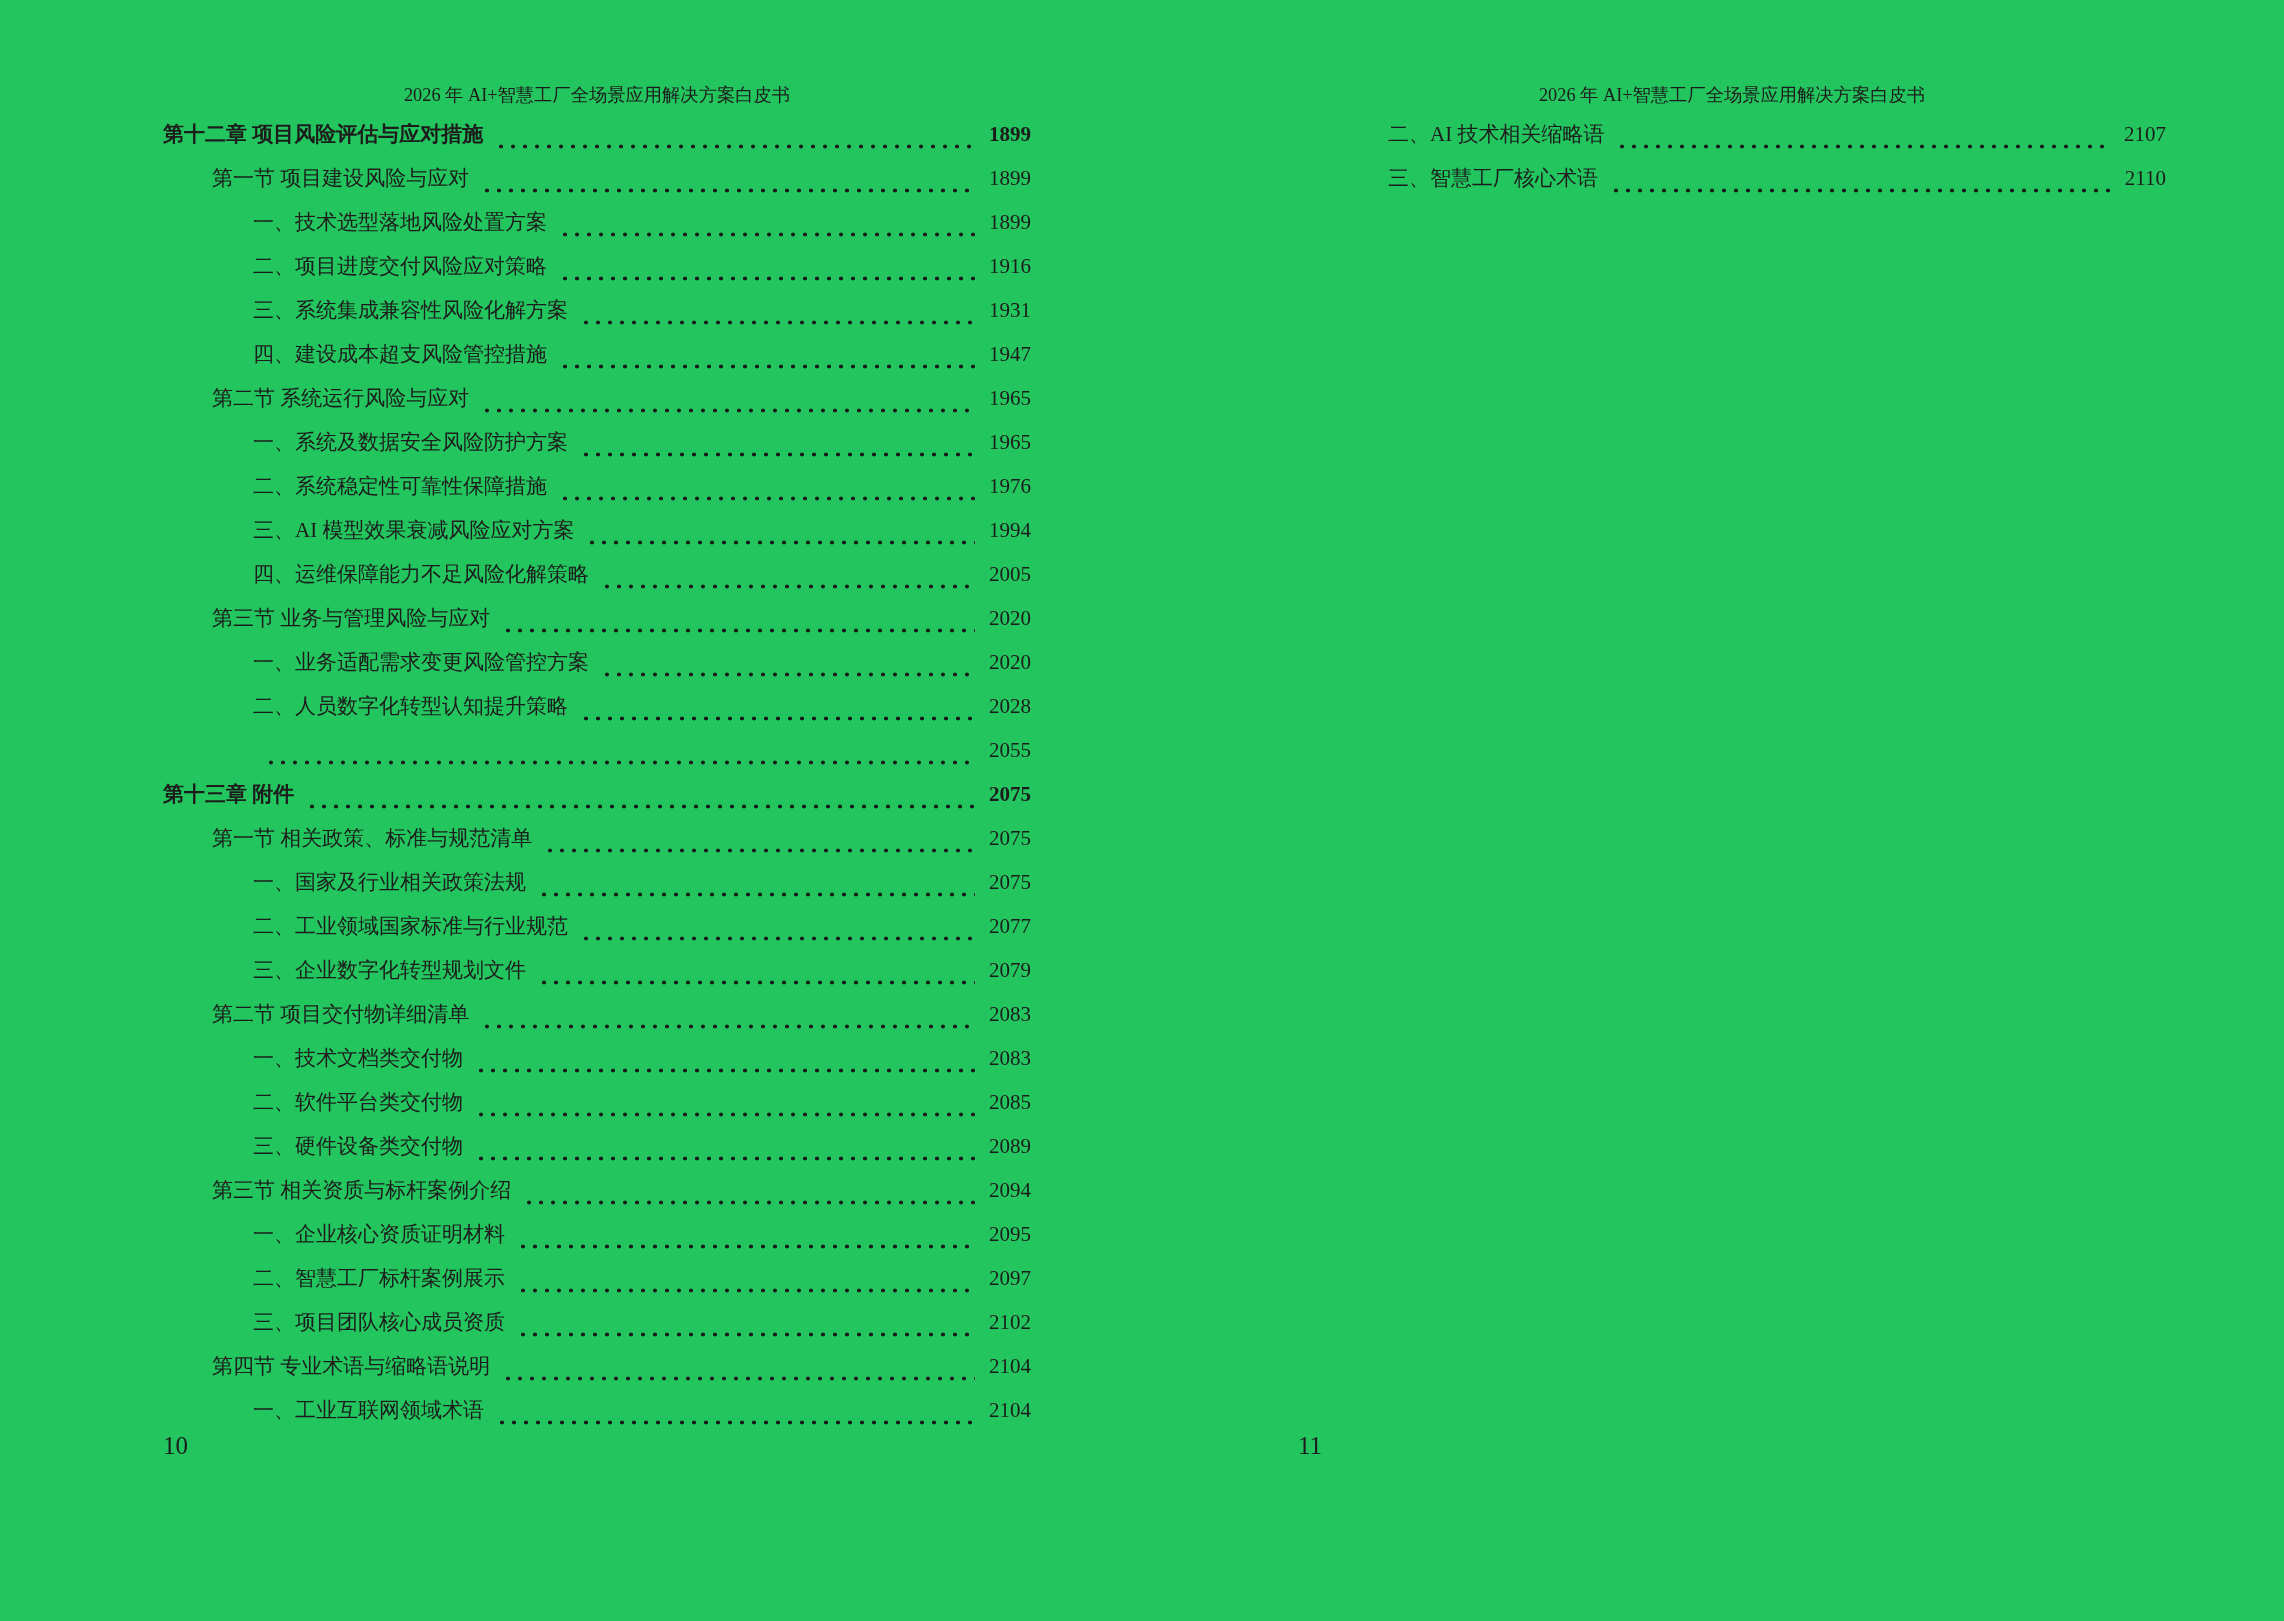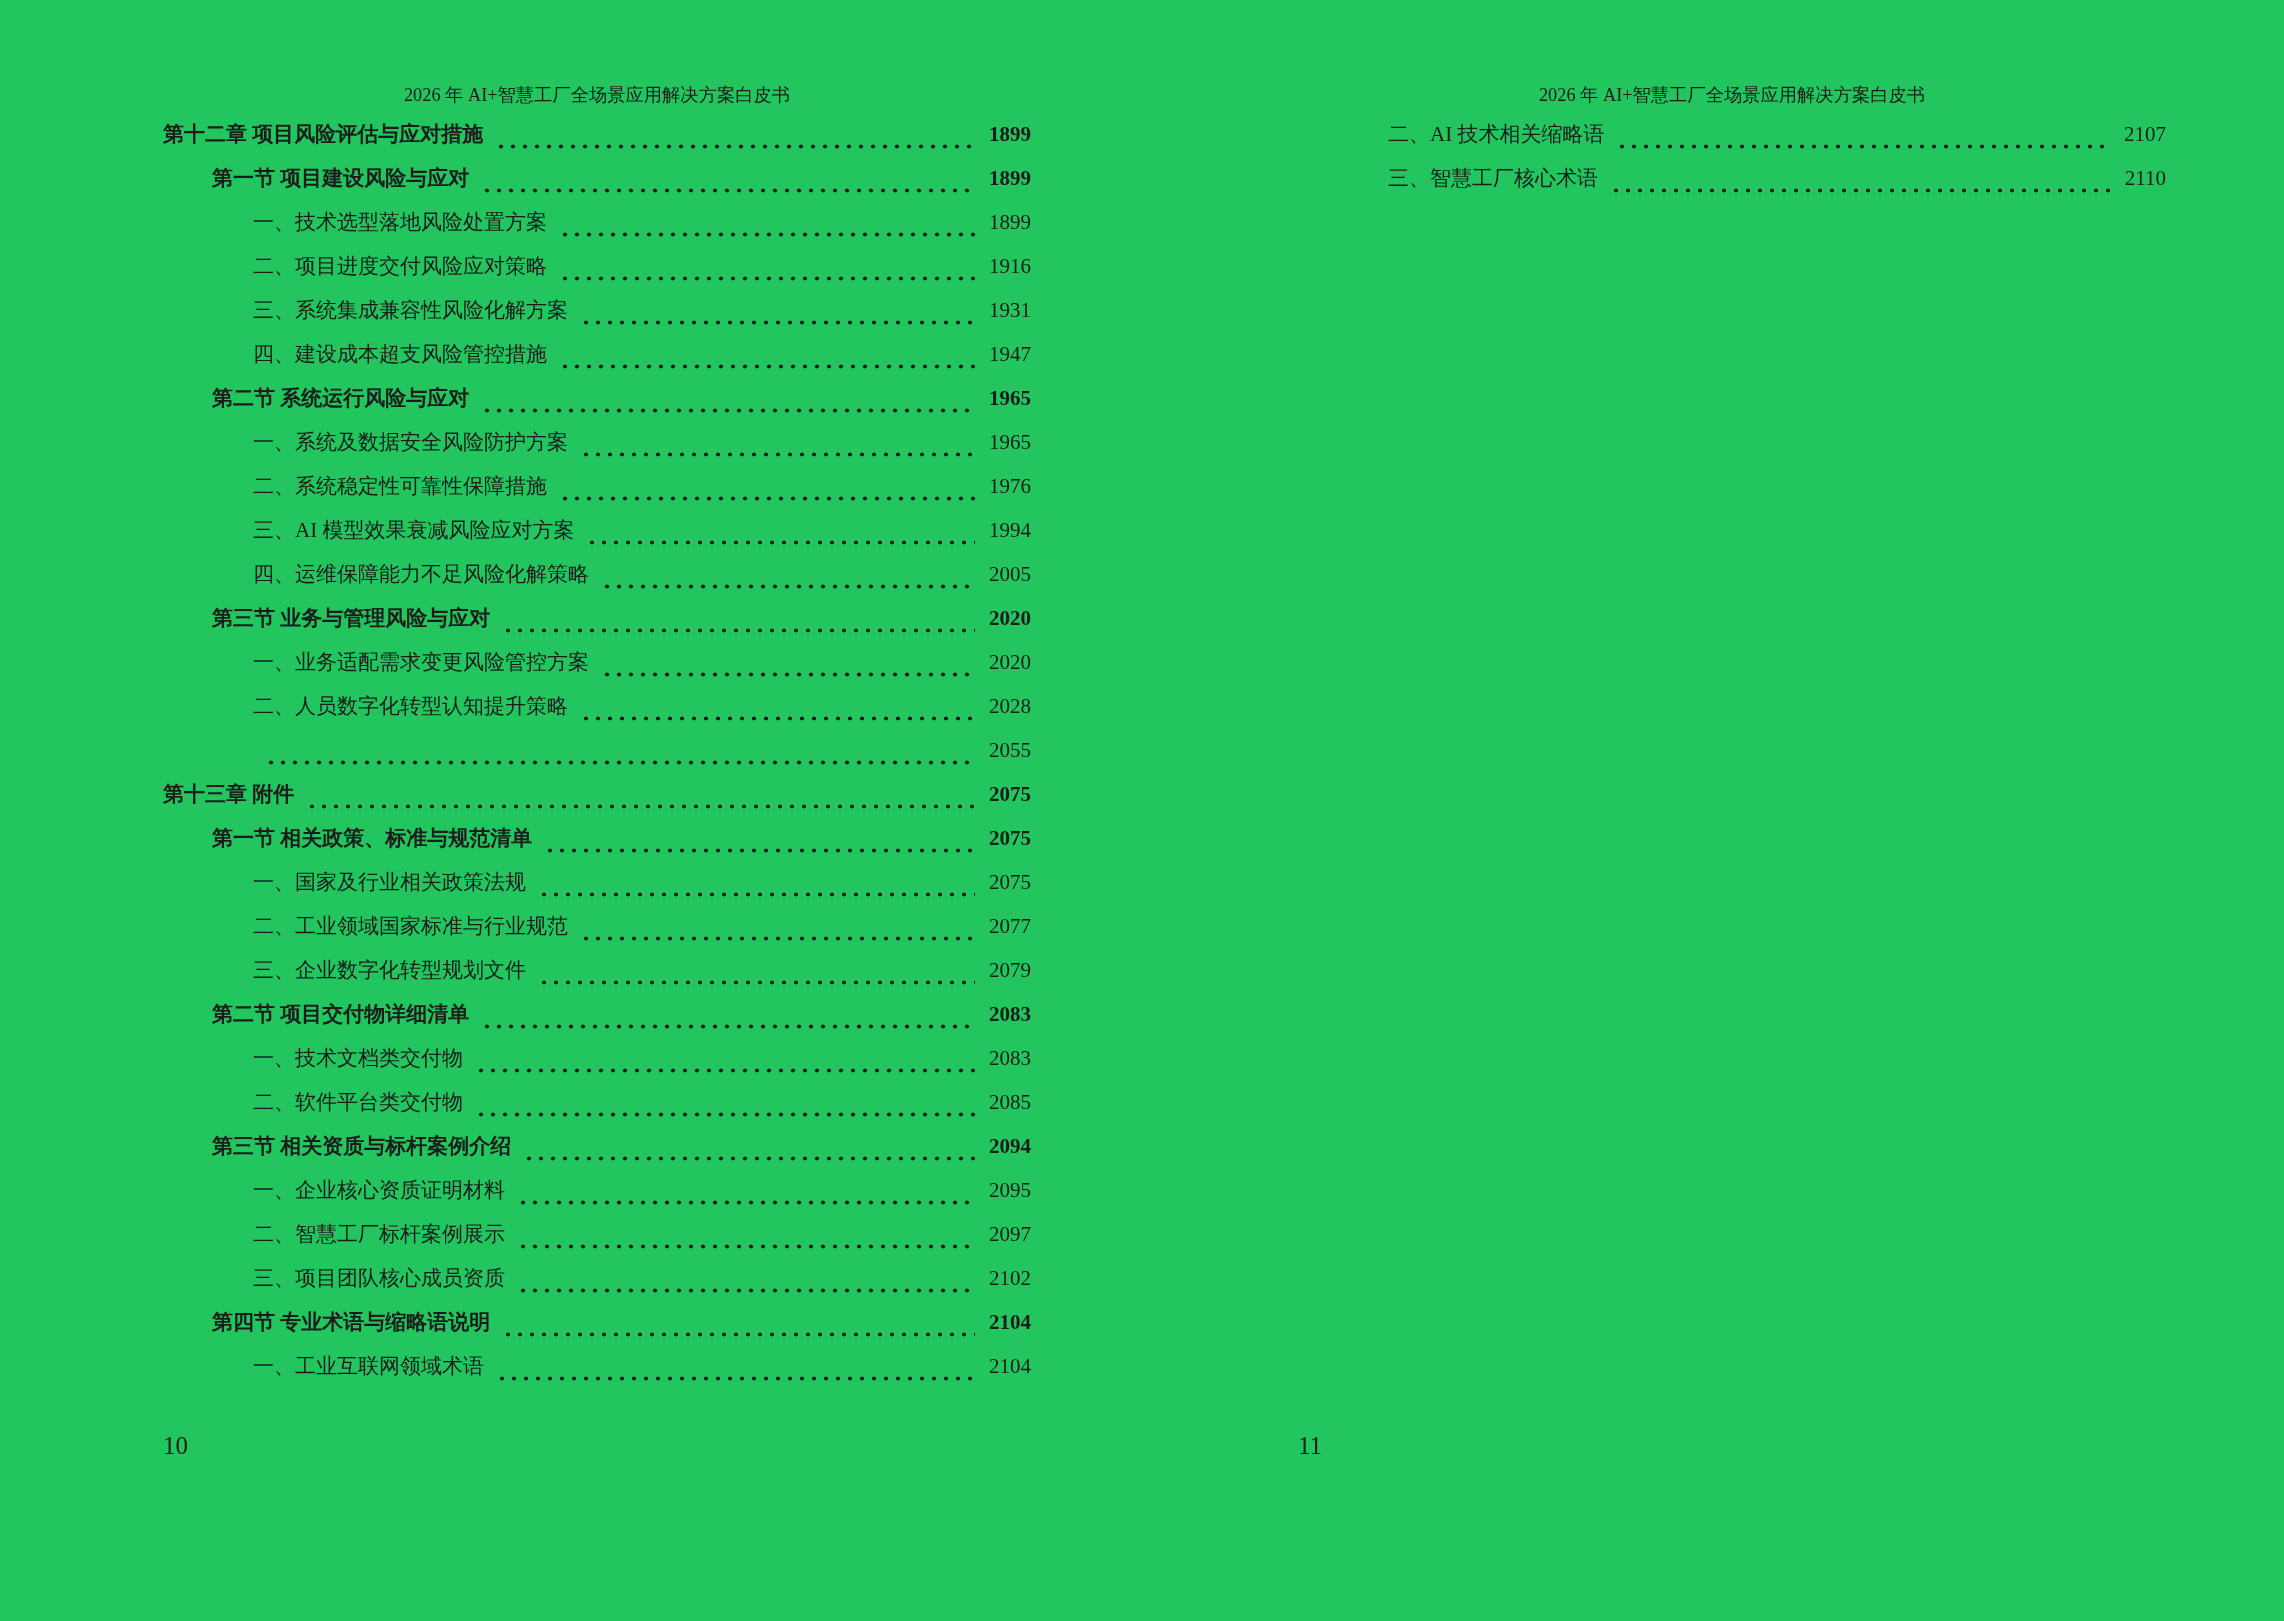--- a/index.html
+++ b/index.html
@@ -52,21 +52,21 @@
   }
   .toc-row {
     display: flex;
     align-items: baseline;
     height: 44px;
     line-height: 44px;
     font-size: 21px;
     white-space: pre;
   }
   .toc-row.lv0 { padding-left: 0; font-weight: bold; }
-  .toc-row.lv1 { padding-left: 49px; font-weight: bold; }
+  .toc-row.lv1 { padding-left: 49px; }
   .toc-row.lv2 { padding-left: 90px; }
 
   .toc-title { white-space: pre; }
 
   .toc-dots {
     flex: 1 1 auto;
     align-self: stretch;
     margin: 0 14.4px 0 11.6px;
     background-image: radial-gradient(circle, #1a1a1a 1.7px, rgba(0,0,0,0) 2.1px);
     background-size: 12px 4.8px;
@@ -201,20 +201,25 @@
         <div class="toc-row lv2">
     <span class="toc-title">一、技术文档类交付物</span>
     <span class="toc-dots"></span>
     <span class="toc-page">2083</span>
   </div>
         <div class="toc-row lv2">
     <span class="toc-title">二、软件平台类交付物</span>
     <span class="toc-dots"></span>
     <span class="toc-page">2085</span>
   </div>
+        <div class="toc-row lv2">
+    <span class="toc-title">三、硬件设备类交付物</span>
+    <span class="toc-dots"></span>
+    <span class="toc-page">2089</span>
+  </div>
         <div class="toc-row lv1">
     <span class="toc-title">第三节 相关资质与标杆案例介绍</span>
     <span class="toc-dots"></span>
     <span class="toc-page">2094</span>
   </div>
         <div class="toc-row lv2">
     <span class="toc-title">一、企业核心资质证明材料</span>
     <span class="toc-dots"></span>
     <span class="toc-page">2095</span>
   </div>

